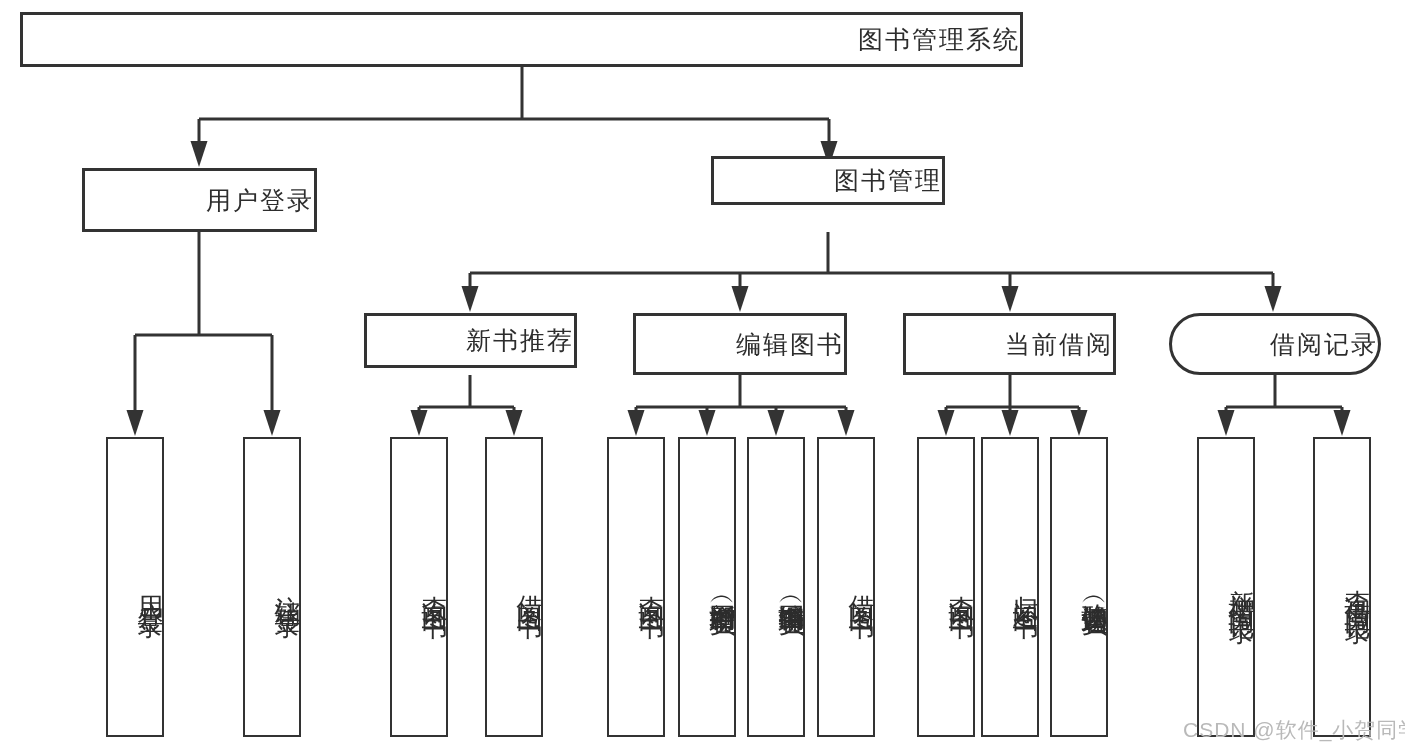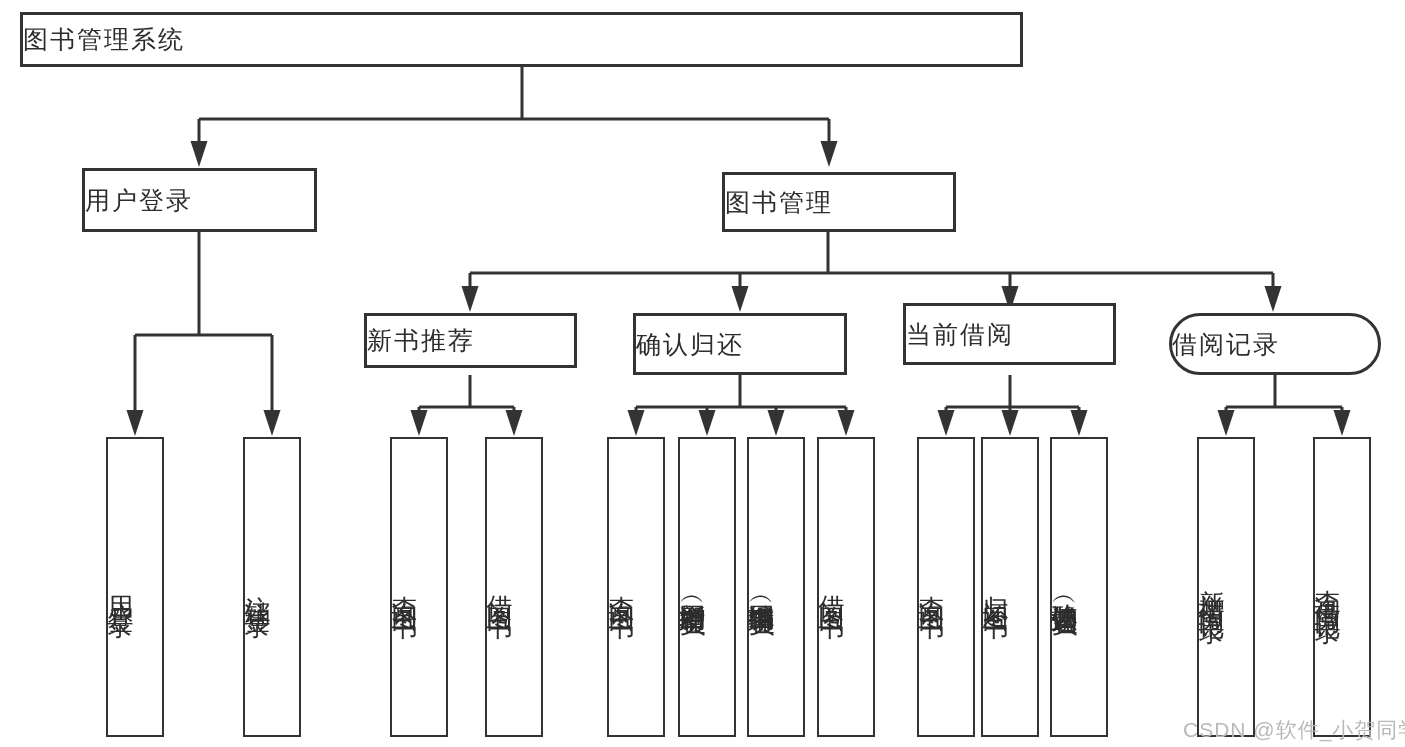--- a/index.html
+++ b/index.html
@@ -22,22 +22,23 @@
   svg.connectors { position: absolute; left: 0; top: 0; color: var(--line); }
   svg.connectors path { stroke: currentColor; stroke-width: 3; fill: none; }
   svg.connectors polygon { fill: currentColor; stroke: none; }
   .node {
     position: absolute;
     box-sizing: border-box;
     background: var(--box-fill);
     border: 3px solid var(--box-border);
     display: flex;
     align-items: center;
-    justify-content: flex-start;
+    justify-content: flex-end;
     color: var(--text);
+    font-family: Liberation Mono, monospace;
   }
   .node .lbl {
     font-size: 25px;
     letter-spacing: 2px;
     white-space: nowrap;
     color: var(--text);
   }
   .node.leaf { border-width: 2.5px; }
   .node.leaf .lbl {
     writing-mode: vertical-rl;
@@ -106,31 +107,31 @@
     </g>
   </svg>
 
   <div class="node" style="left:20px; top:12px; width:1003px; height:55px;">
     <span class="lbl">图书管理系统</span>
   </div>
 
   <div class="node" style="left:82px; top:168px; width:235px; height:64px;">
     <span class="lbl">用户登录</span>
   </div>
-  <div class="node" style="left:711px; top:172px; width:234px; height:60px;margin-left:11px;">
+  <div class="node" style="left:711px; top:156px; width:234px; height:49px;">
     <span class="lbl">图书管理</span>
   </div>
 
   <div class="node" style="left:364px; top:313px; width:213px; height:55px;">
     <span class="lbl">新书推荐</span>
   </div>
   <div class="node" style="left:633px; top:313px; width:214px; height:62px;">
-    <span class="lbl">确认归还</span>
+    <span class="lbl">编辑图书</span>
   </div>
-  <div class="node" style="left:903px; top:303px; width:213px; height:62px;">
+  <div class="node" style="left:903px; top:313px; width:213px; height:62px;">
     <span class="lbl">当前借阅</span>
   </div>
   <div class="node" style="left:1169px; top:313px; width:212px; height:62px;border-radius:31px;">
     <span class="lbl">借阅记录</span>
   </div>
 
   <div class="node leaf" style="left:106px; top:437px; width:58px; height:300px;">
     <span class="lbl">用户登录</span>
   </div>
   <div class="node leaf" style="left:243px; top:437px; width:58px; height:300px;">

